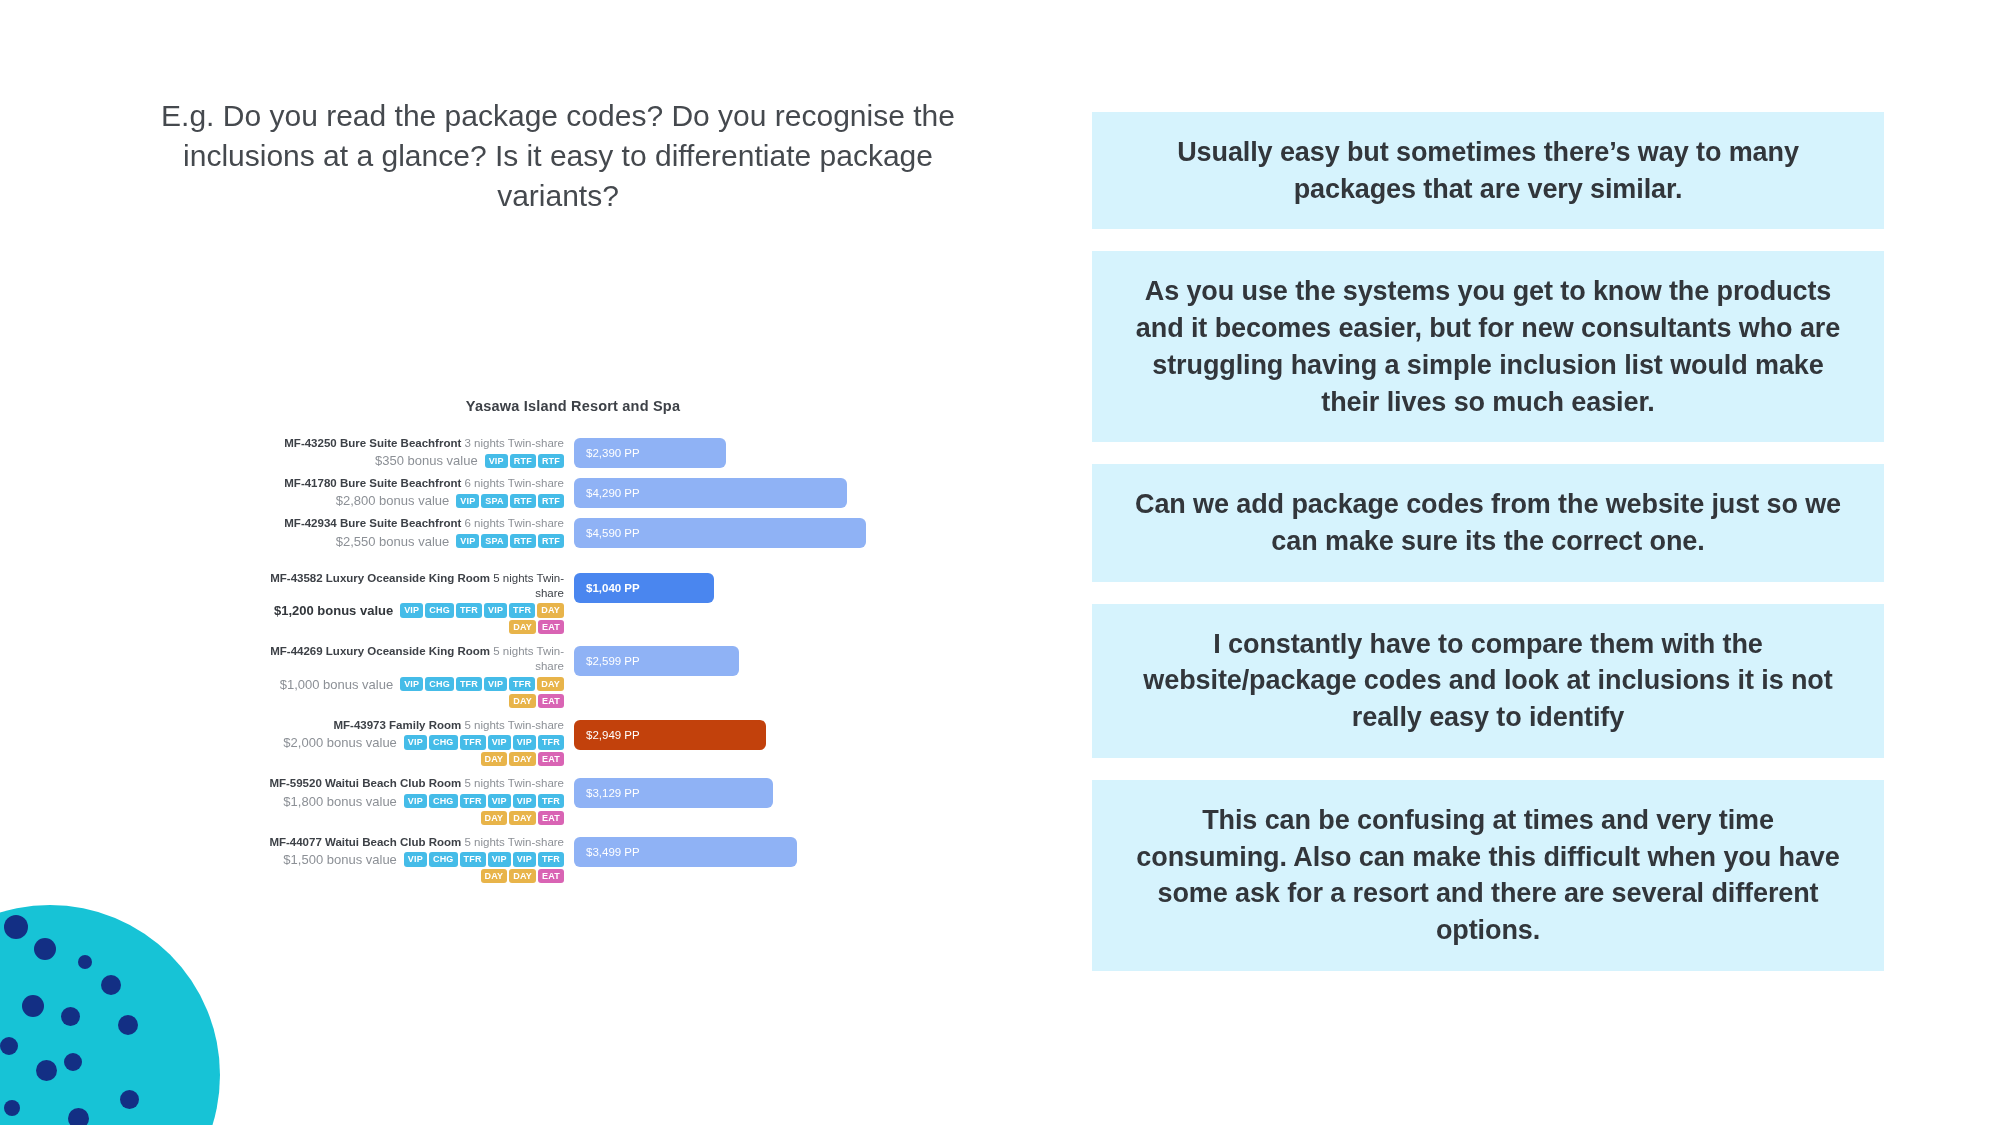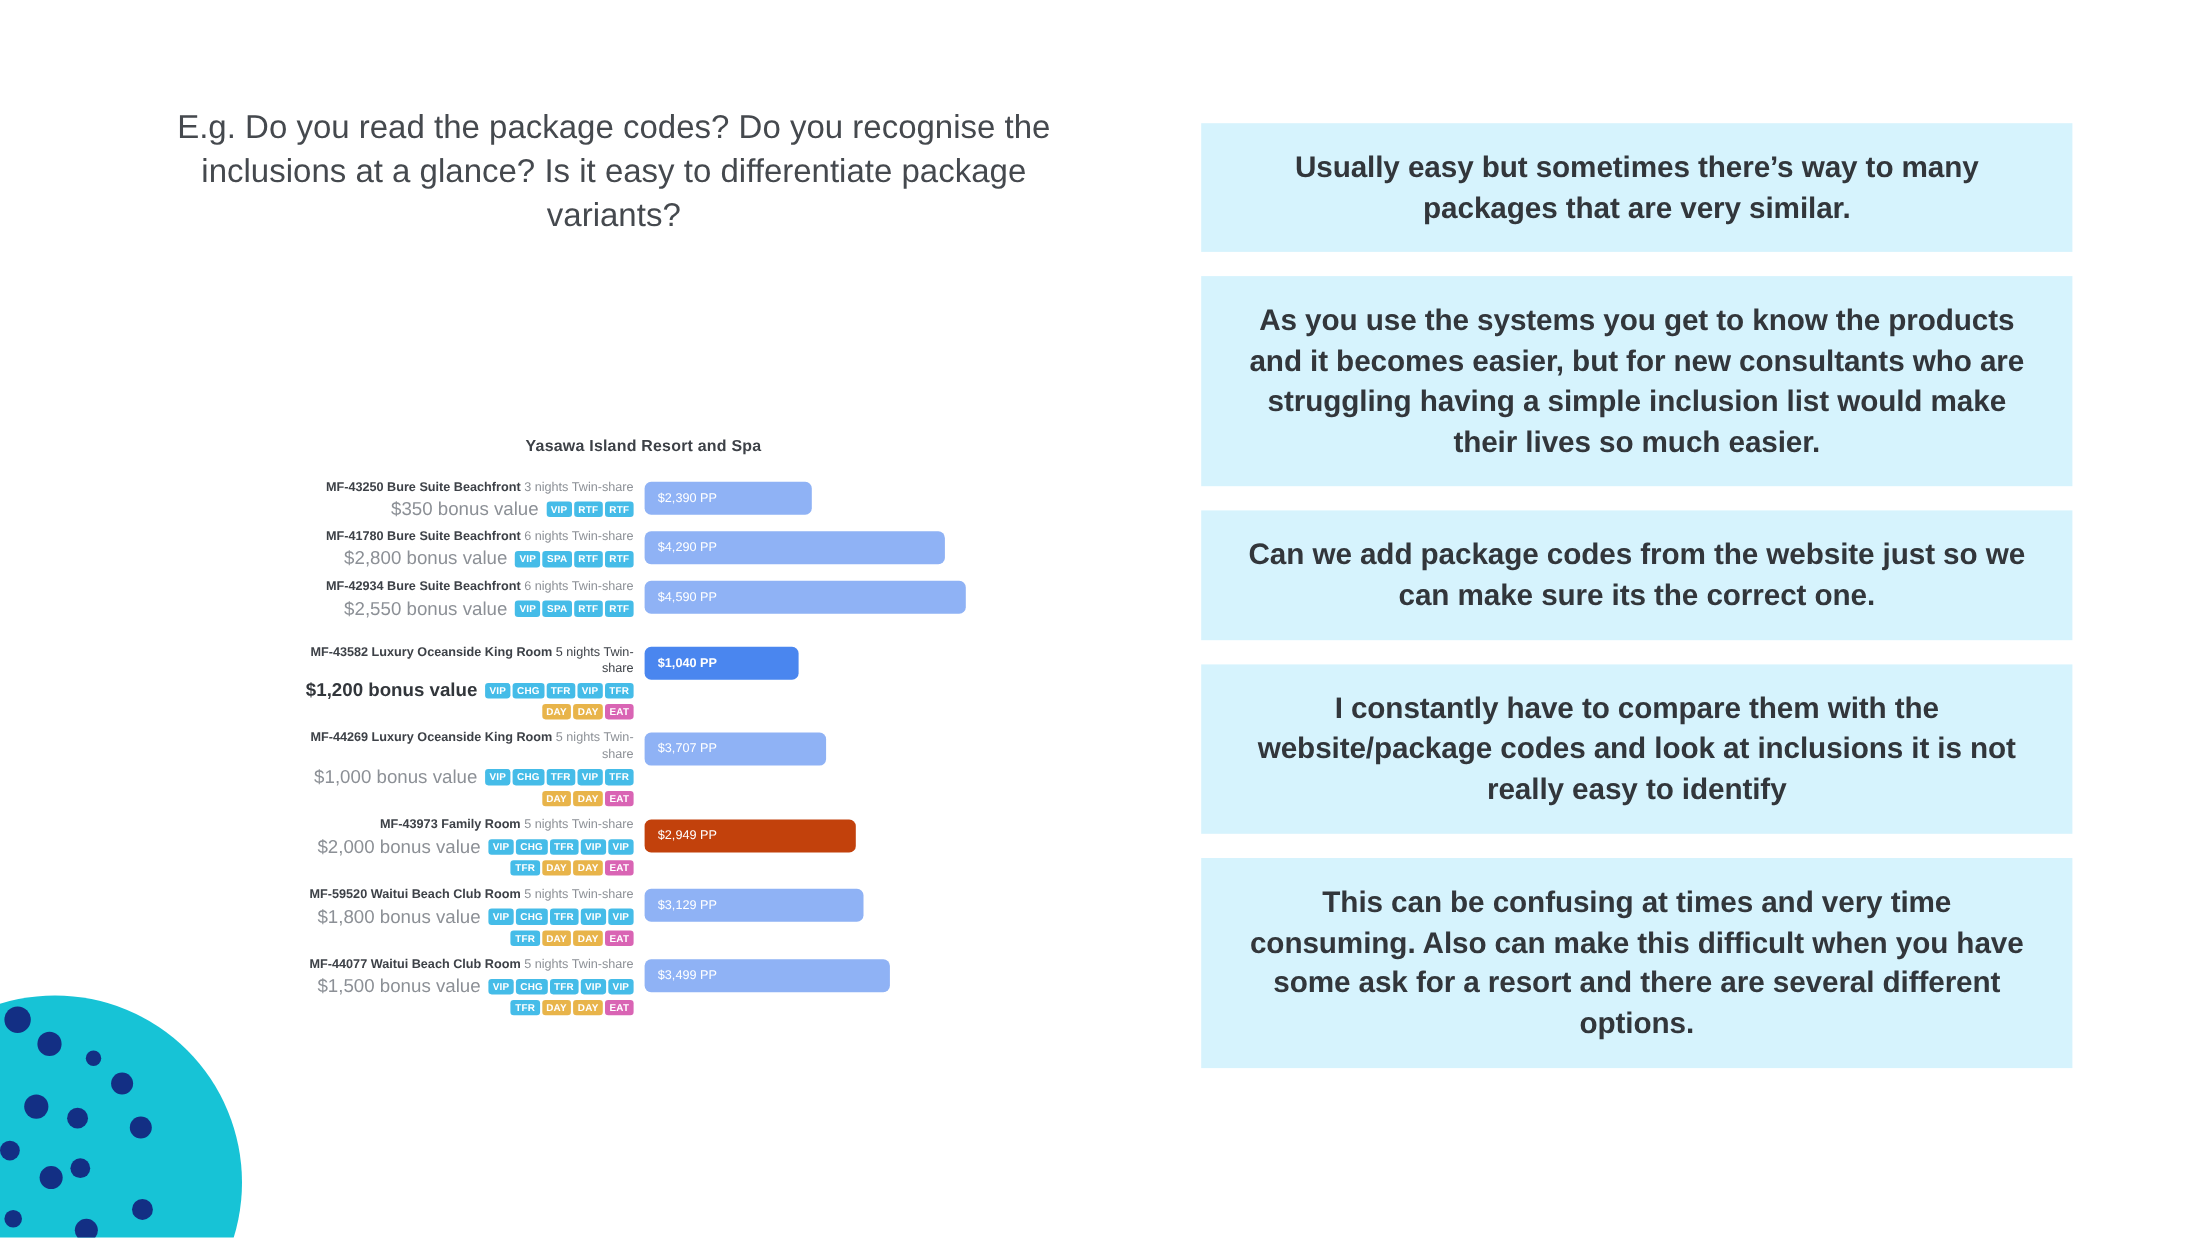--- a/index.html
+++ b/index.html
@@ -20,37 +20,37 @@
   .title{
     font-size:44px;line-height:1.17;font-weight:700;color:#32363b;text-align:center;
     letter-spacing:-0.3px;margin:0 0 26px 0;padding:0 28px;
   }
   .subtitle{
     font-size:30px;line-height:1.33;font-weight:400;color:#45494e;text-align:center;
     margin:0;padding:0 28px;
   }
 
   
-  .chart{position:absolute;left:274px;top:398px;width:640px;}
+  .chart{position:absolute;left:262px;top:398px;width:640px;}
   .chart-section{position:relative;}
   .section-title{
     font-size:14.5px;font-weight:700;color:#3d4147;text-align:center;
     letter-spacing:0.2px;margin:0 0 22px 0;padding-right:18px;
   }
   .chart-row{display:flex;align-items:flex-start;margin-bottom:4px;}
   .row-labels{width:312px;flex:0 0 312px;text-align:right;padding-right:10px;box-sizing:border-box;}
   .lbl-line{font-size:11.5px;line-height:1.32;color:#8c9096;}
   .lbl-line .code{font-weight:700;color:#3d4147;}
   .lbl-line.strong{color:#3d4147;}
   .lbl-line.strong .code{color:#3d4147;}
   .tags-line{
     display:flex;flex-wrap:wrap;justify-content:flex-end;align-items:center;
     gap:2px;margin-top:2px;
   }
-  .bonus{font-size:17px;color:#8c9096;margin-right:5px;white-space:nowrap;}
+  .bonus{font-size:13px;color:#8c9096;margin-right:5px;white-space:nowrap;}
   .bonus.b-strong{color:#32363b;font-weight:700;}
   .tag{
     display:inline-block;color:#ffffff;font-size:9px;font-weight:700;
     padding:2px 4px 2px 4px;border-radius:3px;line-height:1.15;letter-spacing:0.2px;
     min-width:21px;text-align:center;box-sizing:border-box;
   }
   .bar-wrap{flex:1;padding-top:2px;}
   .bar{
     height:30px;border-radius:6px;display:flex;align-items:center;
     padding-left:12px;box-sizing:border-box;color:#ffffff;font-size:11.5px;
@@ -183,21 +183,21 @@
               <span class="tag" style="background: rgb(69, 188, 232);">TFR</span>
               <span class="tag" style="background: rgb(69, 188, 232);">VIP</span>
               <span class="tag" style="background: rgb(69, 188, 232);">TFR</span>
               <span class="tag" style="background: rgb(232, 180, 74);">DAY</span>
               <span class="tag" style="background: rgb(232, 180, 74);">DAY</span>
               <span class="tag" style="background: rgb(217, 100, 180);">EAT</span>
             </div>
           </div>
           <div class="bar-wrap">
             <div class="bar" style="width: 165px; background: rgb(143, 178, 245);">
-              <span>$3,707 PP</span>
+              <span>$2,599 PP</span>
             </div>
           </div>
         </div>
         <div class="chart-row" style="margin-bottom: 10px;">
           <div class="row-labels">
             <div class="lbl-line"><span class="code">MF-43973 Family Room</span><span> 5 nights Twin-share</span></div>
             <div class="tags-line">
               <span class="bonus">$2,000 bonus value</span>
               <span class="tag" style="background: rgb(69, 188, 232);">VIP</span>
               <span class="tag" style="background: rgb(69, 188, 232);">CHG</span>

